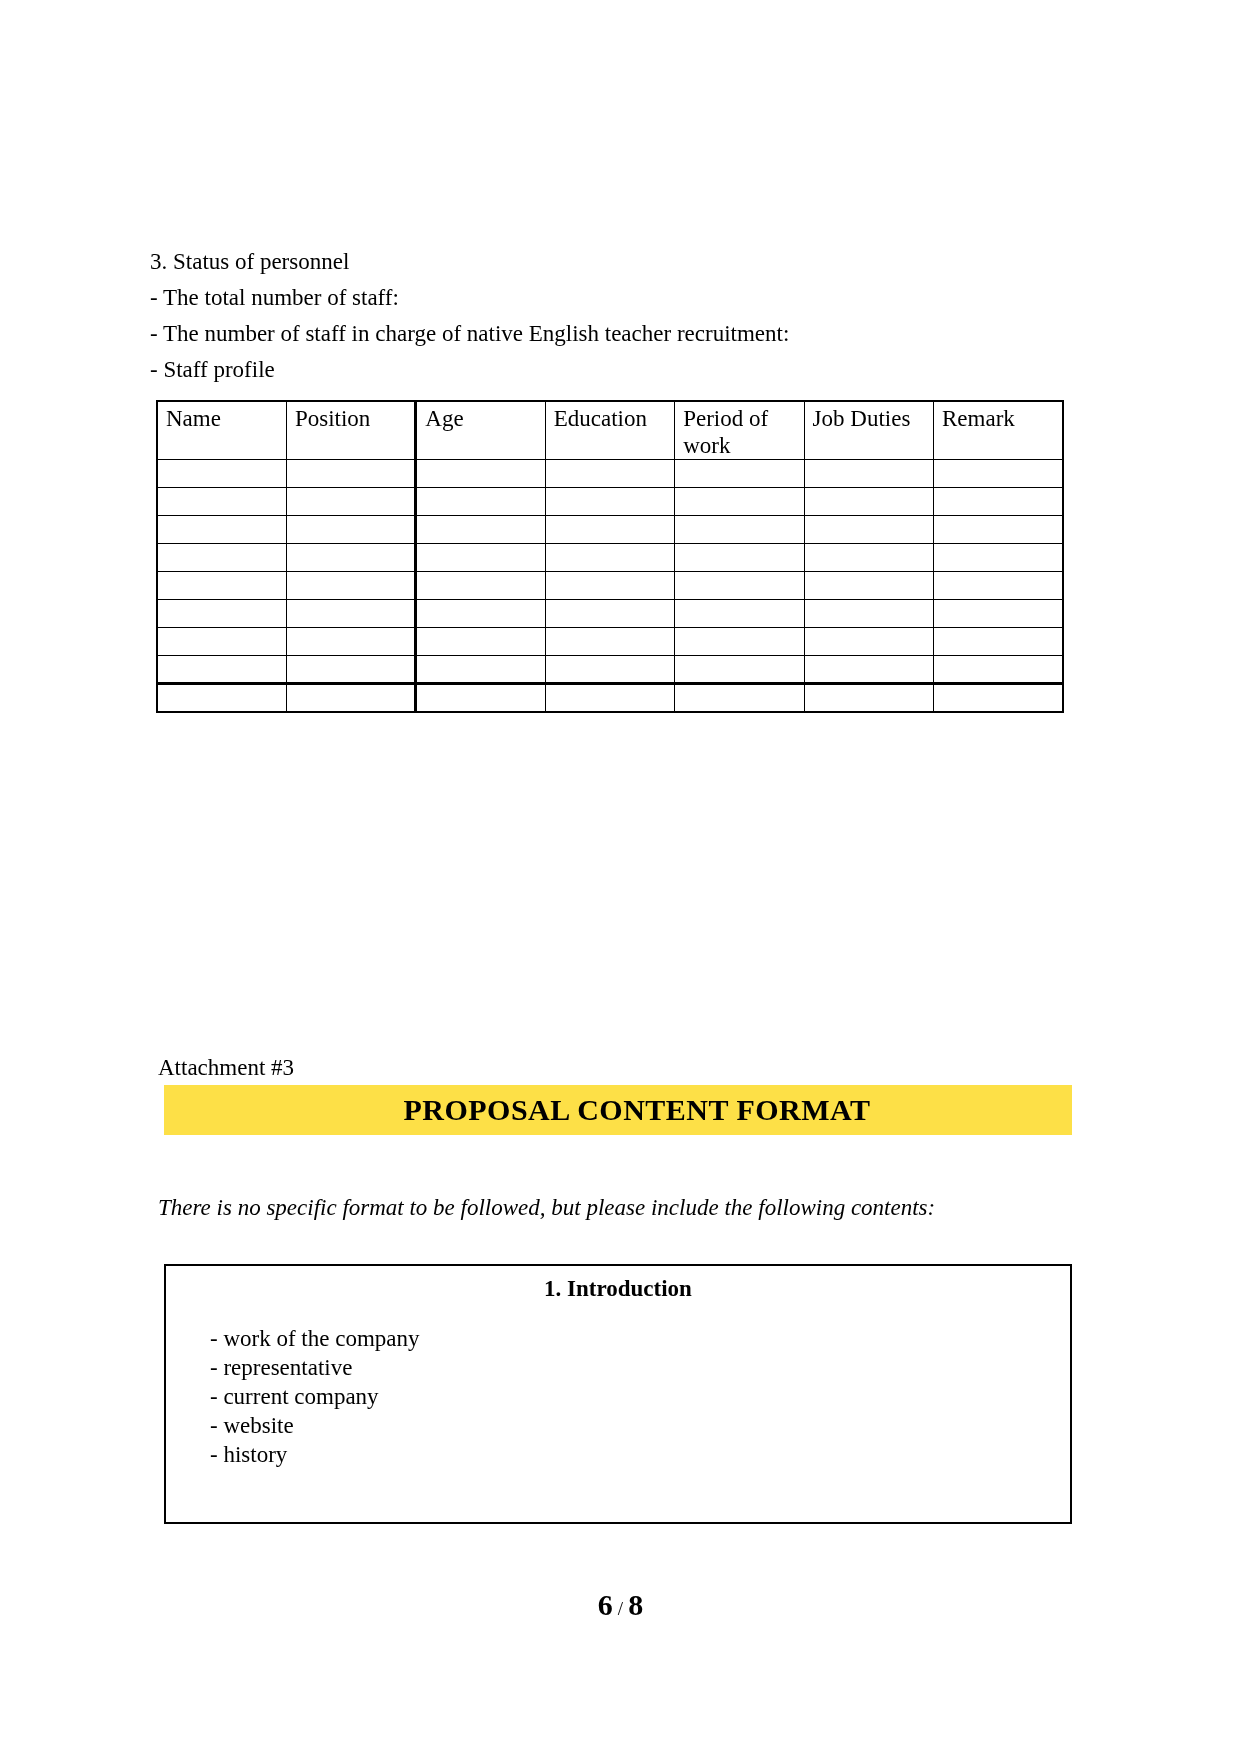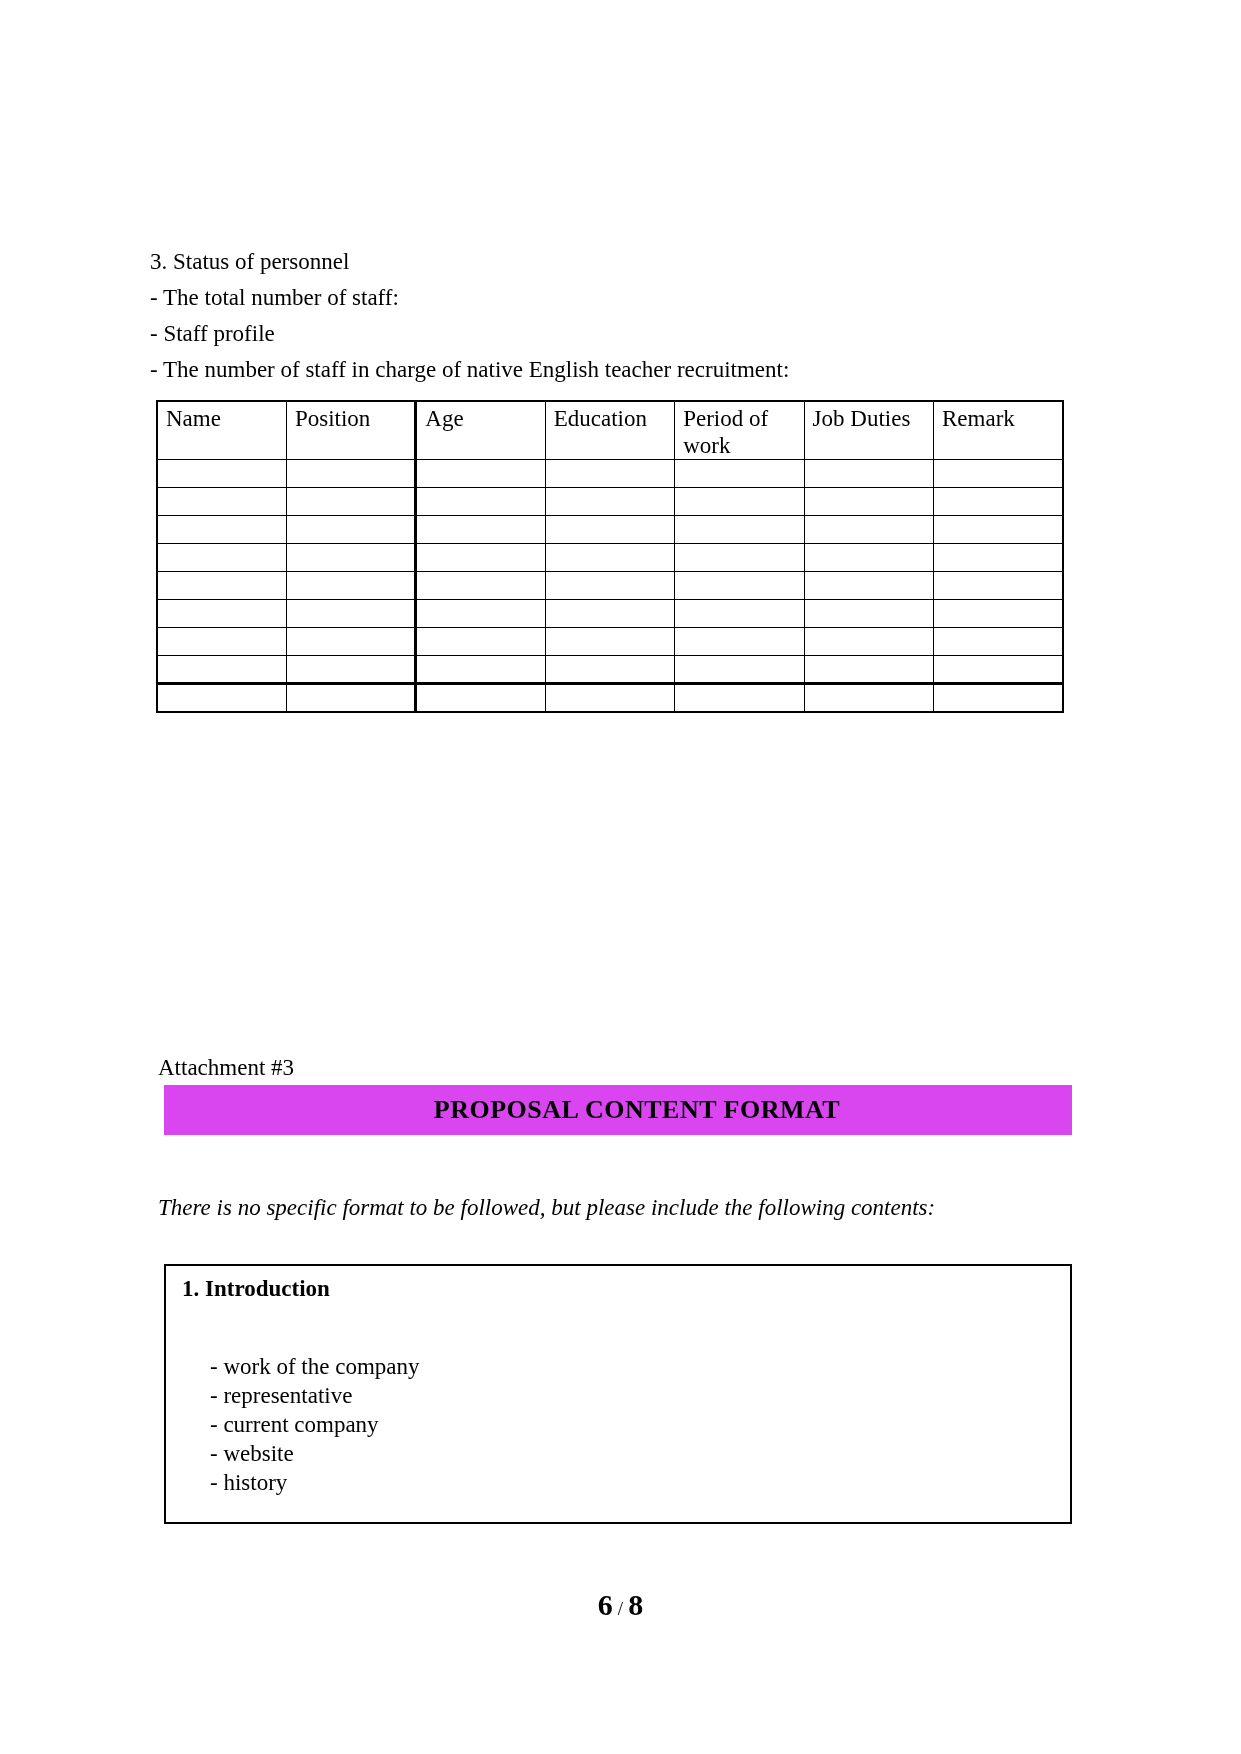--- a/index.html
+++ b/index.html
@@ -31,52 +31,52 @@
   }
   table.staff-table td { height:28px; padding:0 8px; font-size:23px; }
   table.staff-table th.thick-right, table.staff-table td.thick-right { border-right:3px solid #000; }
   table.staff-table tbody tr:last-child td { border-top:3px solid #000; }
 
   
   .sec-attachment { position:absolute; left:158px; top:1051px; width:920px; }
   .attachment-label { font-size:23px; line-height:34px; }
   .title-band {
     margin-left:6px; width:908px; height:50px;
-    background:#d946ef;
+    background:#fde047;
     display:flex; align-items:center; justify-content:center;
-    font-size:26px; font-weight:bold; letter-spacing:0.5px;padding-left:38px;
+    font-size:30px; font-weight:bold; letter-spacing:0.5px;padding-left:38px;
   }
   .format-note { margin-top:56px; font-size:23px; line-height:34px; font-style:italic; }
   .intro-box {
     margin-top:39px; margin-left:6px;
     width:908px; height:260px;
     border:2px solid #000;
     padding:8px 16px;
   }
-  .intro-heading { font-size:23px; font-weight:bold; line-height:30px; margin-bottom:48px; }
+  .intro-heading { font-size:23px; font-weight:bold; line-height:30px; margin-bottom:20px;text-align:center; }
   .intro-list { list-style:none; padding-left:28px; }
   .intro-list li { font-size:23px; line-height:29px; }
 
   
   .page-number {
     position:absolute; left:0; top:1588px; width:1241px;
     text-align:center; font-size:30px; font-weight:bold;
   }
   .page-number .sep { font-size:19px; font-weight:normal; padding:0 5px; }
 </style>
 </head>
 <body>
 
 <div class="page">
 
   <div class="sec-personnel">
     <p>3. Status of personnel</p>
     <p>- The total number of staff:</p>
+    <p>- The number of staff in charge of native English teacher recruitment:</p>
     <p>- Staff profile</p>
-    <p>- The number of staff in charge of native English teacher recruitment:</p>
 
     <table class="staff-table">
       <thead>
         <tr id="staff-header-row">
             <th>Name</th>
             <th class="thick-right">Position</th>
             <th>Age</th>
             <th>Education</th>
             <th>Period of work</th>
             <th>Job Duties</th>

